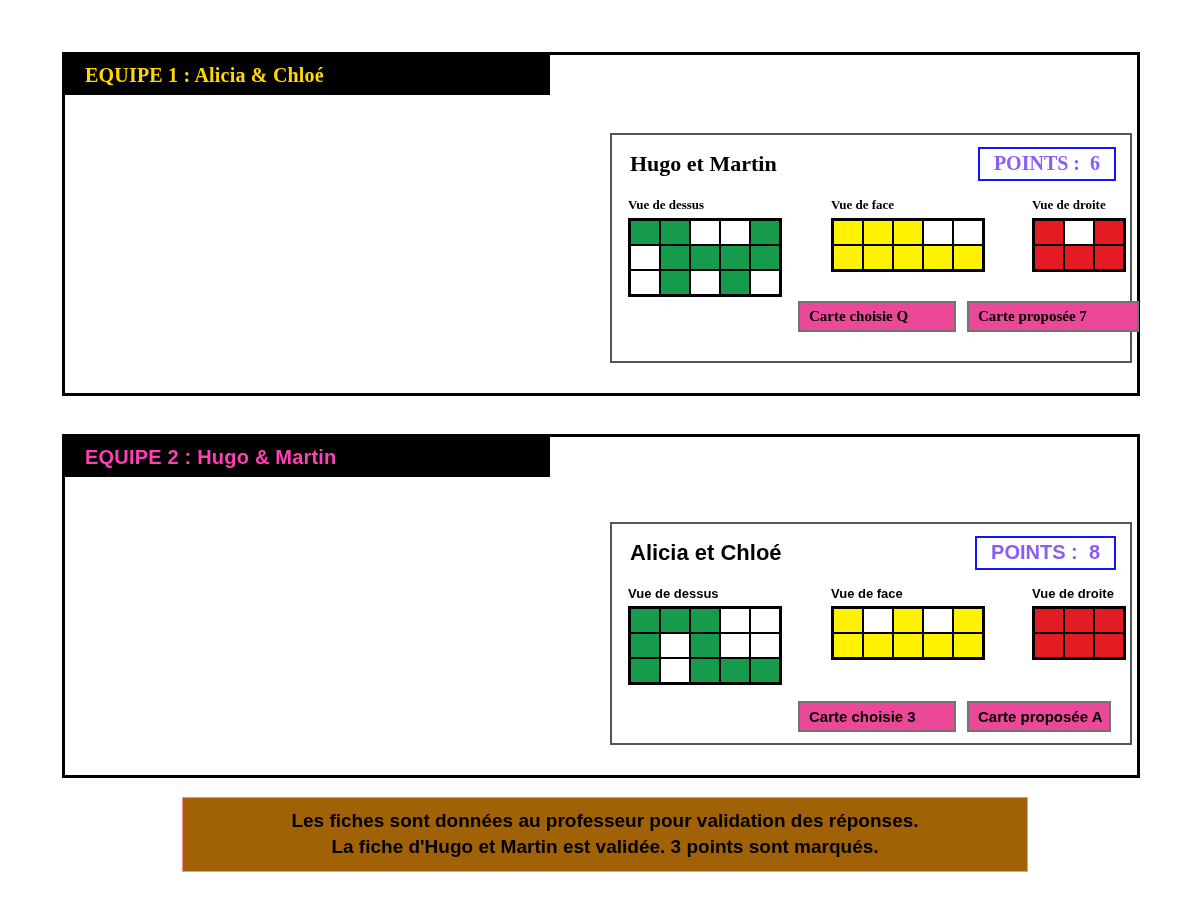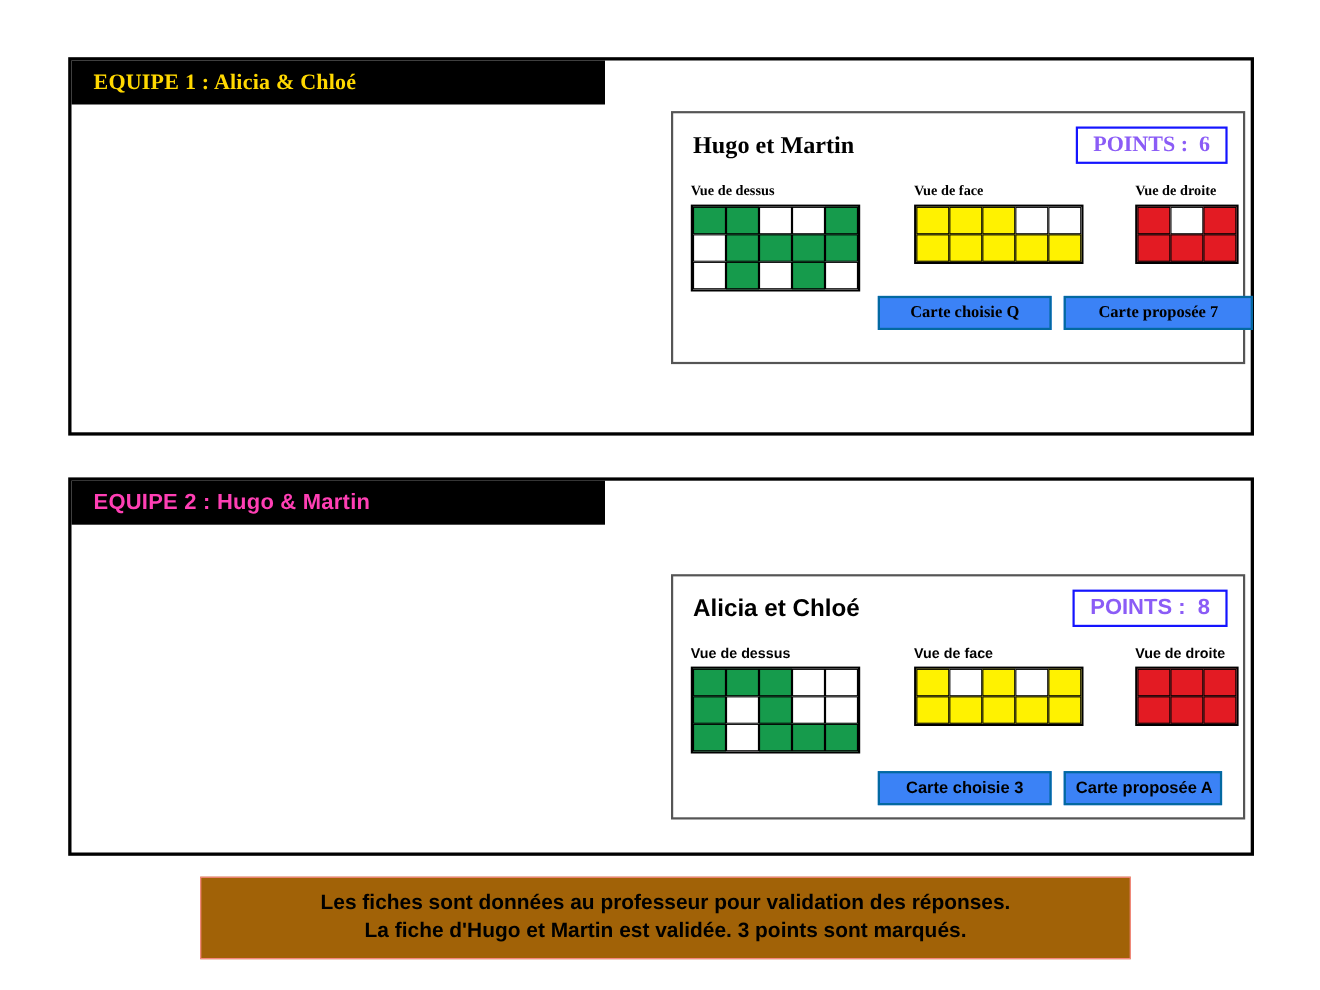--- a/index.html
+++ b/index.html
@@ -41,21 +41,21 @@
   }
   .team-header.yellow { color: #ffd800; }
   .team-header.pink { color: #ff3fb4; }
 
   .card {
     position: absolute;
     border: 2px solid #555555;
     background: #ffffff;
     box-sizing: border-box;
   }
-  #team1-card { left: 545px; top: 46px; width: 522px; height: 230px; }
+  #team1-card { left: 545px; top: 78px; width: 522px; height: 230px; }
   #team2-card { left: 545px; top: 85px; width: 522px; height: 223px; }
 
   .card-title {
     position: absolute;
     left: 18px;
     top: 16px;
     font-size: 22px;
     font-weight: bold;
     color: #000000;
   }
@@ -105,29 +105,29 @@
     border: 1px solid #000000;
     box-sizing: border-box;
   }
   .cell.on-green { background: #169b4c; }
   .cell.on-yellow { background: #fff200; }
   .cell.on-red { background: #e31b23; }
   .cell.off { background: #ffffff; }
 
   .card-chip {
     position: absolute;
-    border: 2px solid #0369a1;
-    background: #3b82f6;
+    border: 2px solid #737373;
+    background: #ec4899;
     font-size: 15px;
     font-weight: bold;
     color: #000000;
     padding: 5px 9px;
     box-sizing: border-box;
     white-space: nowrap;
-    text-align: center;
+    text-align: left;
   }
 
   .footer-note {
     position: absolute;
     left: 182px;
     top: 797px;
     width: 846px;
     border: 1px solid #ff8b8b;
     background: #a16207;
     box-sizing: border-box;

